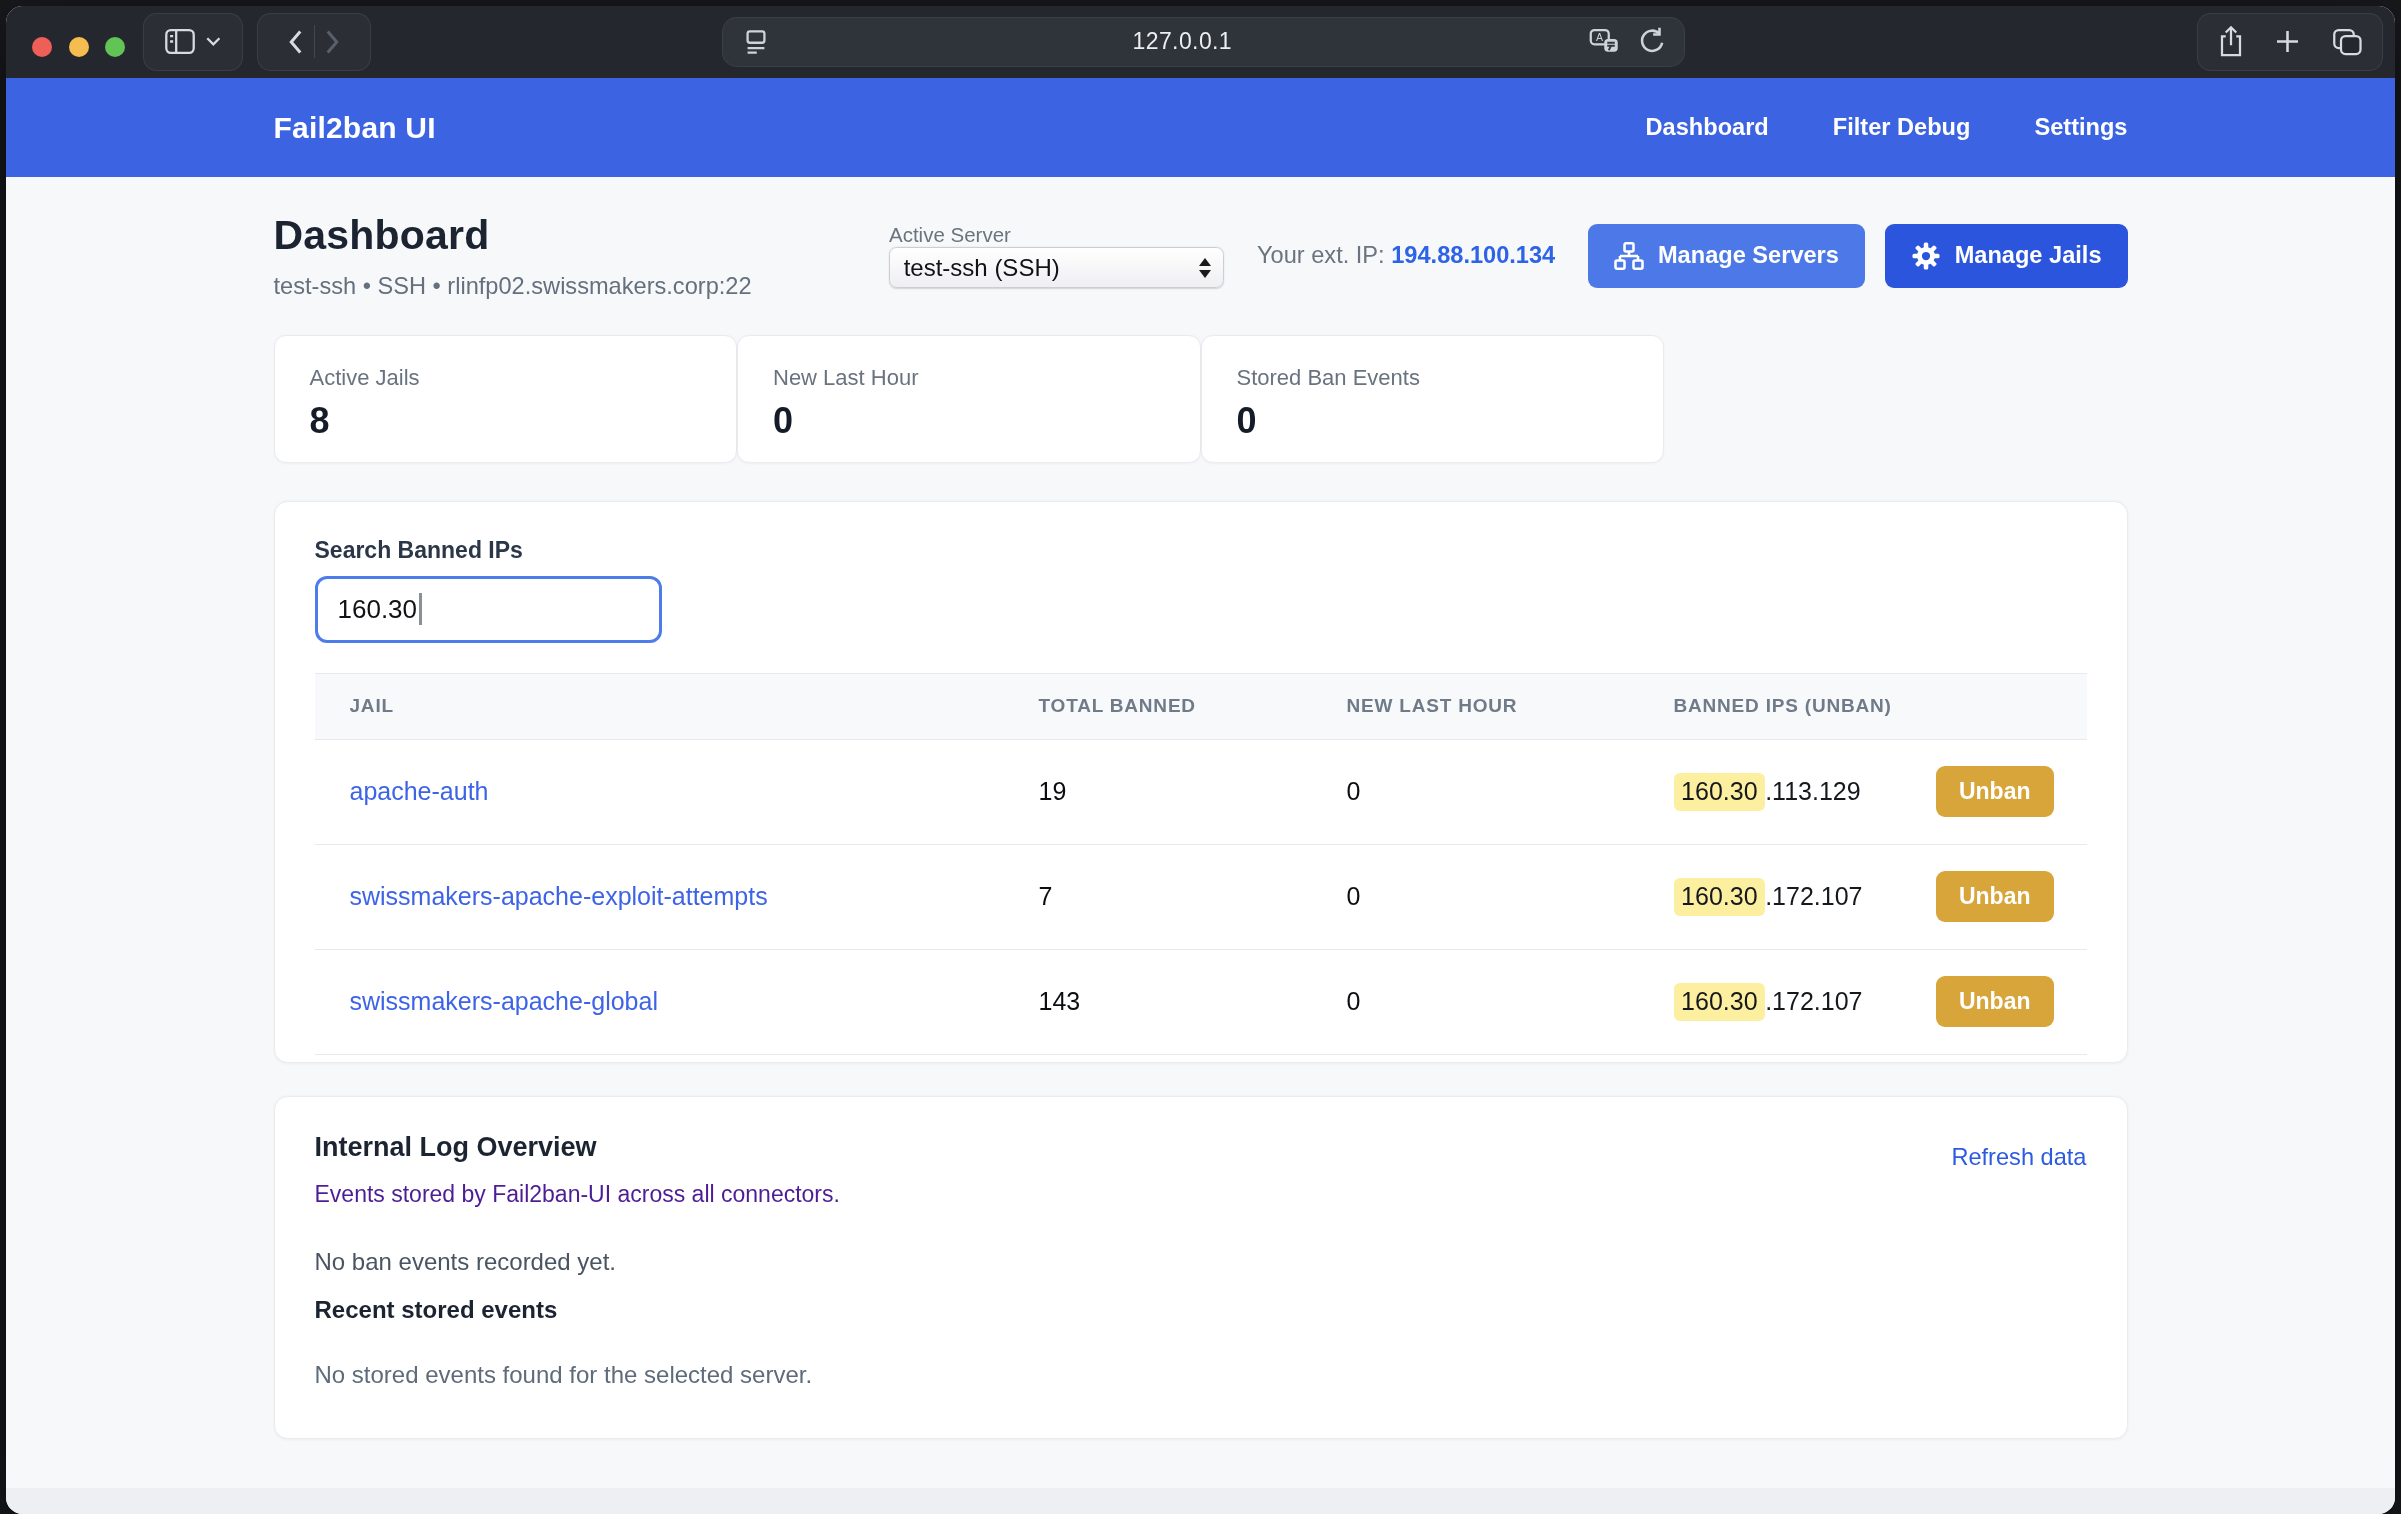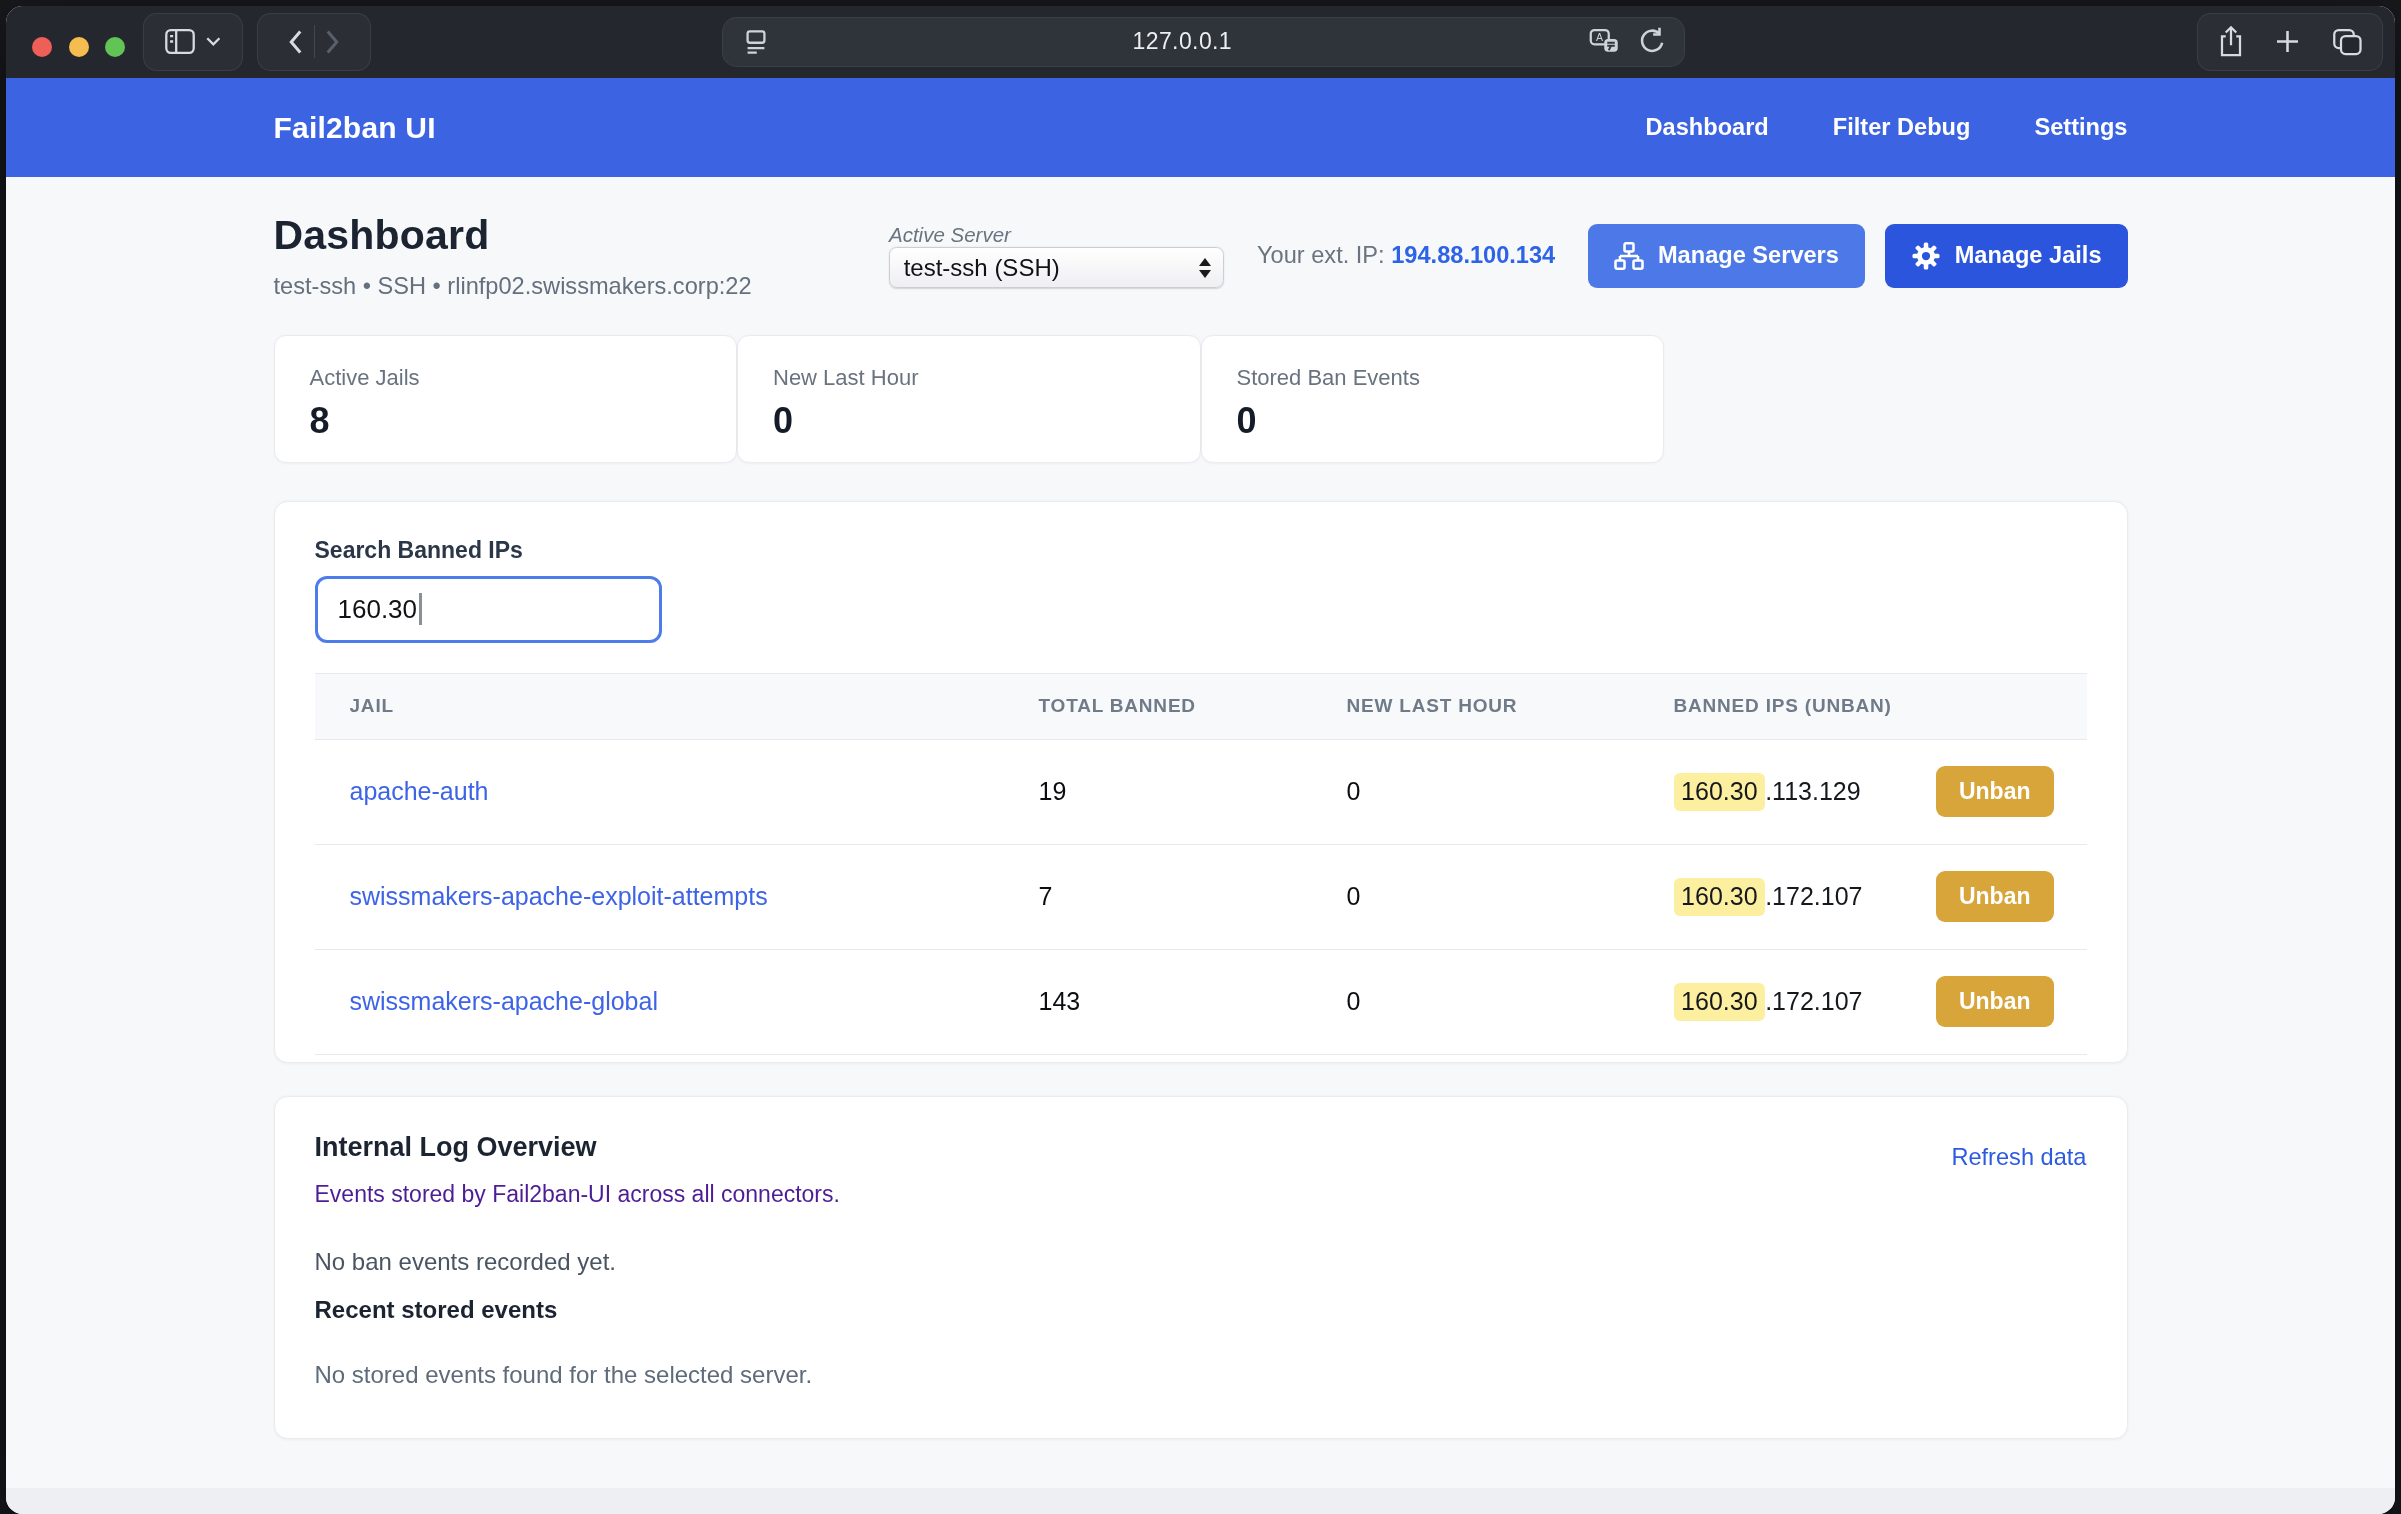--- a/index.html
+++ b/index.html
@@ -45,21 +45,21 @@
   .brand { color:#fff; font-size:30px; font-weight:700; letter-spacing:0.2px; }
   .navlinks { display:flex; gap:64px; }
   .navlink { color:#fff; font-size:23.6px; font-weight:600; cursor:pointer; }
   
   .content { width:1854px; margin:0 auto; }
   .header-row { margin-top:35px; display:flex; align-items:center; }
   .title-block { flex:1; }
   .page-title { font-size:41px; font-weight:700; color:#1c2431; letter-spacing:0.2px; }
   .page-sub { margin-top:13.7px; font-size:23.6px; color:#64707e; }
   .server-group { display:flex; flex-direction:column; }
-  .server-label { font-size:20.5px; color:#6a7480; margin-bottom:0;font-style:italic; }
+  .server-label { font-size:20.5px; color:#6a7480; margin-bottom:0; }
   .mac-select {
     width:335px; height:41px; border-radius:7.6px;
     background:linear-gradient(#ffffff,#efeff2);
     border:0.8px solid #cdced3; box-shadow:0 0.8px 1.5px rgba(0,0,0,.15);
     display:flex; align-items:center; padding:0 12px 0 13.7px; cursor:pointer;
   }
   .mac-select .sel-text { flex:1; font-size:24px; color:#101215; }
   .steppers { display:flex; flex-direction:column; gap:4.6px; align-items:center; }
   .tri-up { width:0; height:0; border-left:6.8px solid transparent; border-right:6.8px solid transparent; border-bottom:8.4px solid #1a1a1a; }
   .tri-down { width:0; height:0; border-left:6.8px solid transparent; border-right:6.8px solid transparent; border-top:8.4px solid #1a1a1a; }

